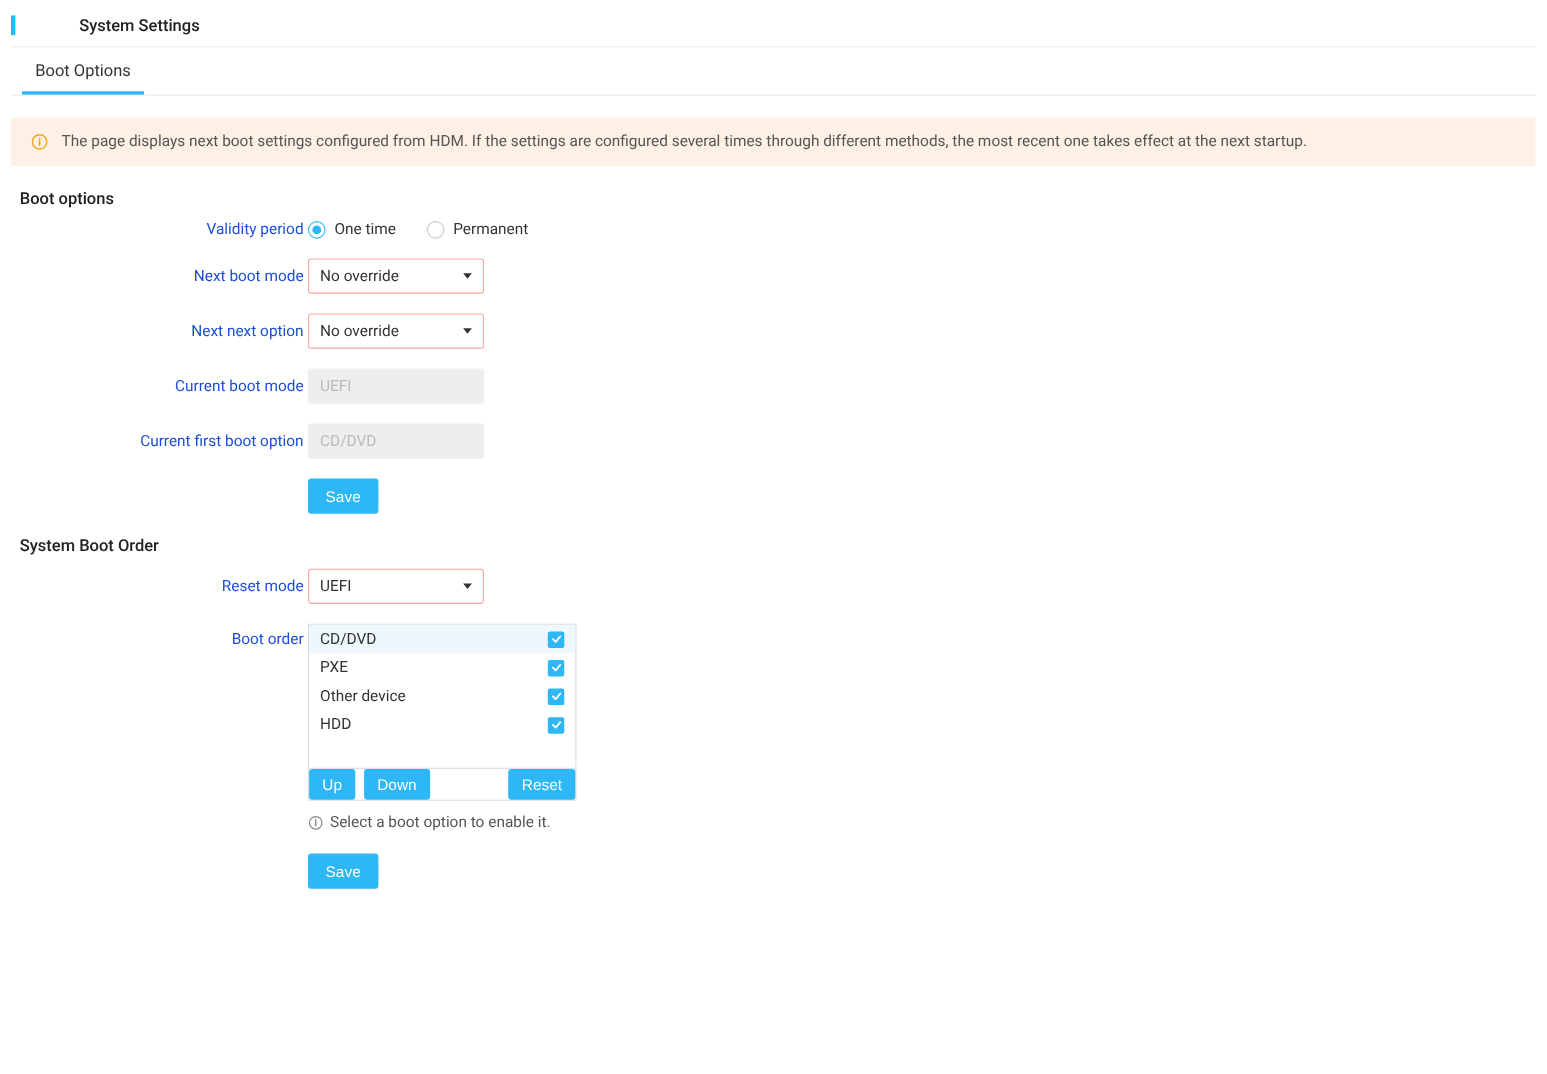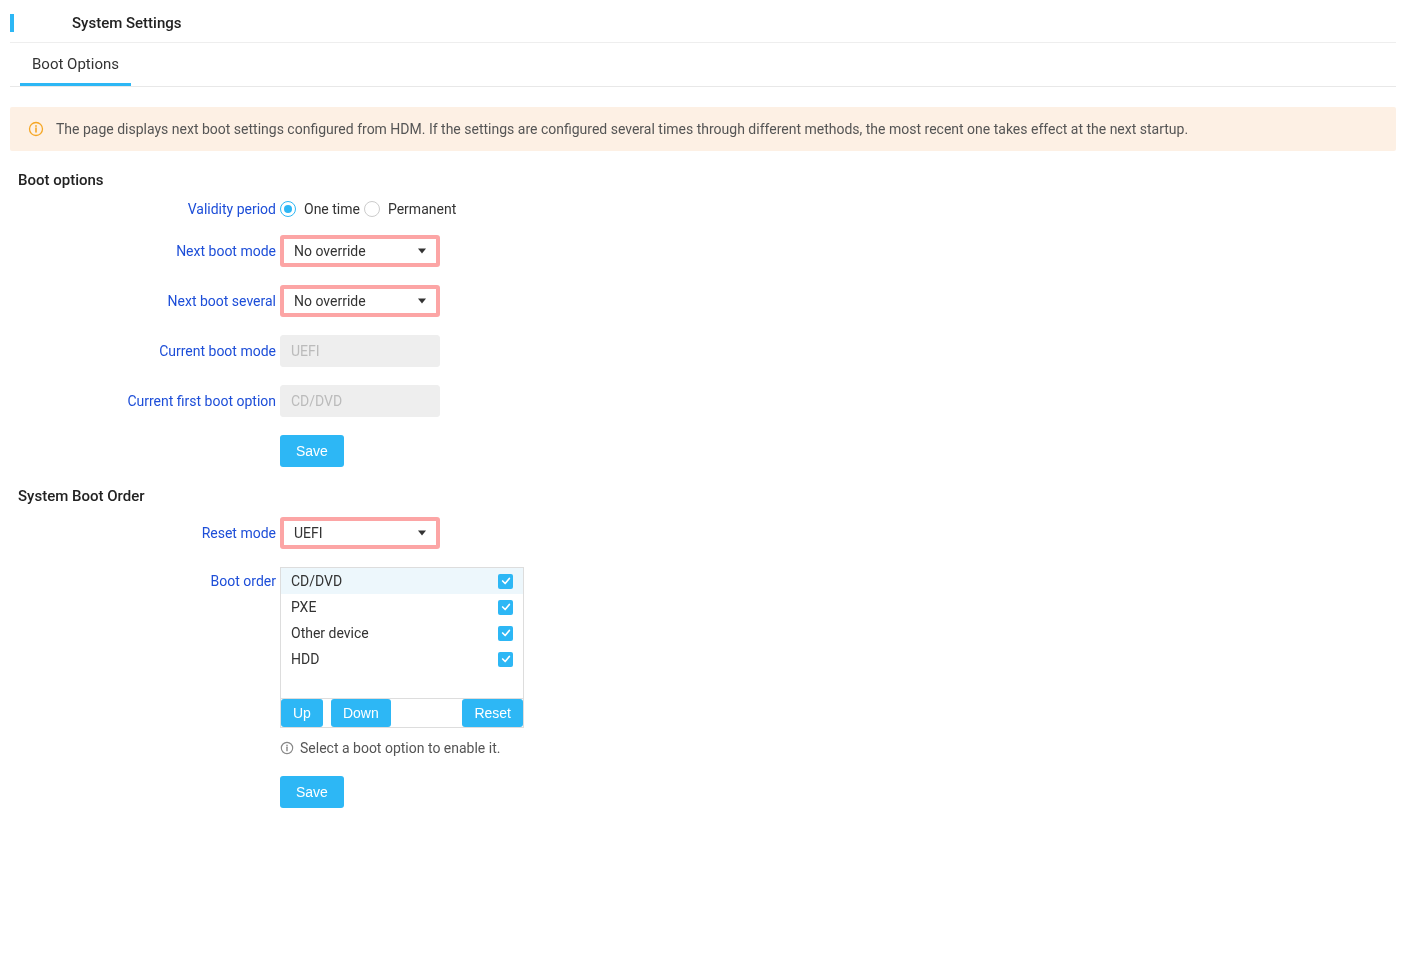--- a/index.html
+++ b/index.html
@@ -90,21 +90,21 @@
       padding-right: 4px;
       color: #1d4ed8;
       flex-shrink: 0;
     }
     .form-control {
       display: flex;
       align-items: center;
     }
     .radio-group {
       display: flex;
-      gap: 4px;
+      gap: 28px;
       align-items: center;
     }
     .radio-item {
       display: flex;
       align-items: center;
       cursor: pointer;
     }
     .radio-circle {
       width: 16px;
       height: 16px;
@@ -121,21 +121,21 @@
     }
     .radio-dot {
       width: 8px;
       height: 8px;
       border-radius: 50%;
       background: #2db7f5;
     }
     .select {
       width: 160px;
       height: 32px;
-      border: 4px solid #fca5a5;
+      border: 1px solid #fca5a5;
       border-radius: 3px;
       padding: 0 28px 0 10px;
       display: flex;
       align-items: center;
       position: relative;
       background: #fff;
       color: #333;
       cursor: pointer;
     }
     .select .caret {
@@ -277,21 +277,21 @@
   <div class="form-label">Next boot mode</div>
   <div class="form-control">
     <div class="select">
       <span>No override</span>
       <span class="caret"></span>
     </div>
   </div>
 </div>
 
 <div class="form-row">
-  <div class="form-label">Next boot several</div>
+  <div class="form-label">Next next option</div>
   <div class="form-control">
     <div class="select">
       <span>No override</span>
       <span class="caret"></span>
     </div>
   </div>
 </div>
 
 <div class="form-row">
   <div class="form-label">Current boot mode</div>

